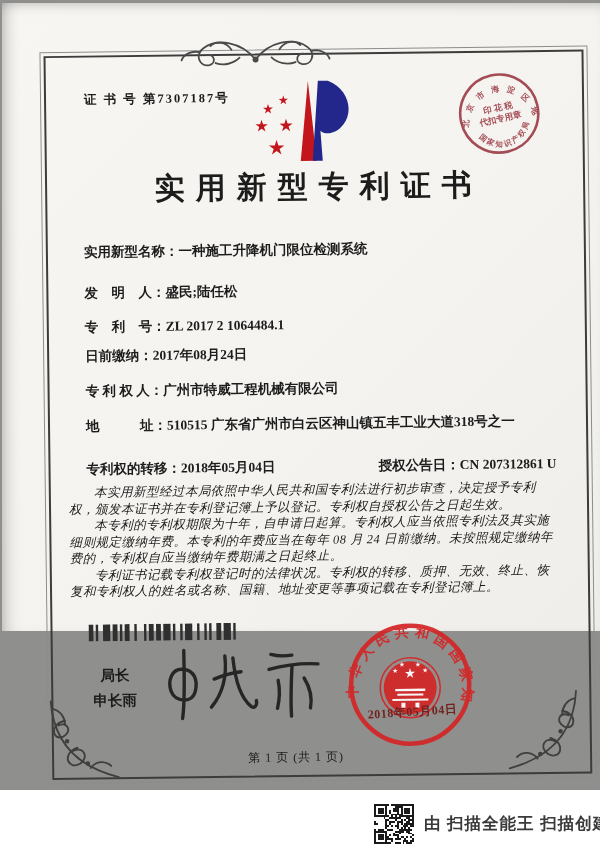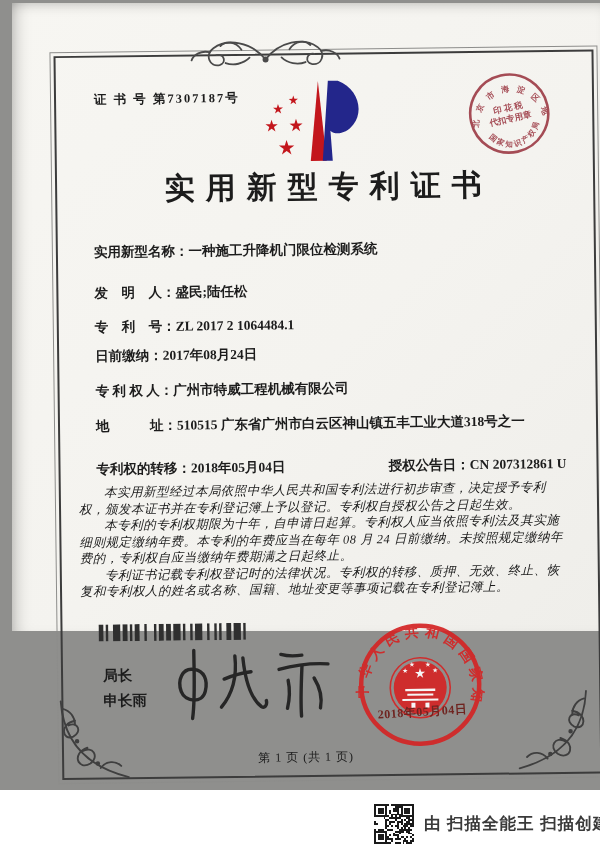--- a/index.html
+++ b/index.html
@@ -3,21 +3,21 @@
 <meta charset="utf-8">
 <style>
   html,body{margin:0;padding:0;}
   body{
     width:600px;height:856px;position:relative;overflow:hidden;
     background:#8f8f8d;
     font-family:"Liberation Serif","DejaVu Serif",serif;
     color:#1c1c1c;
   }
   .paper{
-    position:absolute;left:12px;top:3px;right:0;height:628px;
+    position:absolute;left:2px;top:3px;right:0;height:628px;
     background:linear-gradient(135deg,#f7f6f2 0%,#f4f3ef 55%,#efeeea 100%);
     box-shadow:inset 14px 0 18px -14px rgba(0,0,0,.35), inset 0 10px 14px -10px rgba(0,0,0,.25);
   }
   .tilt{position:absolute;inset:0;transform:rotate(-0.7deg);transform-origin:300px 420px;}
   .frame{position:absolute;left:46px;top:50px;width:536px;height:720px;border:2.5px solid #3c3c3c;}
   .frame::before{content:"";position:absolute;inset:-6px;border:1px solid #8d8d8b;}
   .ornament-top{position:absolute;left:178px;top:27px;width:160px;height:48px;}
   .corner-fl{position:absolute;width:84px;height:92px;}
   .corner-fl.bl{left:36px;top:688px;}
   .corner-fl.br{left:496px;top:684px;transform:scaleX(-1);}
@@ -35,21 +35,21 @@
   .frow:nth-child(2){margin-bottom:16px;}
   .frow:nth-child(3){margin-bottom:11px;}
   .frow:nth-child(4){margin-bottom:17px;}
   .frow:nth-child(5){margin-bottom:17px;}
   .grantrow{position:absolute;left:84px;top:455px;width:470px;display:flex;font-size:13.5px;font-weight:bold;}
   .grantrow .right{margin-left:auto;white-space:pre;}
   .grantrow .left{white-space:pre;}
   .bodytext{position:absolute;left:66px;top:479px;width:484px;font-size:12.5px;line-height:16.5px;font-style:italic;}
   .bodytext p{margin:0;text-indent:2em;letter-spacing:.5px;}
   .barcode{position:absolute;left:84px;top:619px;width:152px;height:17px;}
-  .director{position:absolute;left:88px;top:658px;font-size:14.5px;font-weight:bold;line-height:25px;}
+  .director{position:absolute;left:88px;top:658px;font-size:14.5px;font-weight:bold;line-height:25px;text-align:center;}
   .signature{position:absolute;left:146px;top:640px;width:178px;height:80px;}
   .seal{position:absolute;left:340px;top:618px;width:130px;height:130px;opacity:.92;}
   .sealdate{
     position:absolute;left:346px;top:702px;width:122px;text-align:center;
     font-size:12px;font-weight:bold;color:#6f2420;transform:rotate(-3deg);letter-spacing:.5px;
   }
   .taxstamp{position:absolute;left:458px;top:70px;width:86px;height:86px;transform:rotate(-12deg);opacity:.88;}
   .pagefooter{position:absolute;left:150px;top:746px;width:280px;text-align:center;font-size:12px;letter-spacing:1px;}
   .scanstrip{position:absolute;left:0;bottom:0;width:584px;height:66px;background:#ffffff;padding-left:44px;}
   .qr{position:absolute;left:374px;top:14px;width:40px;height:40px;}

